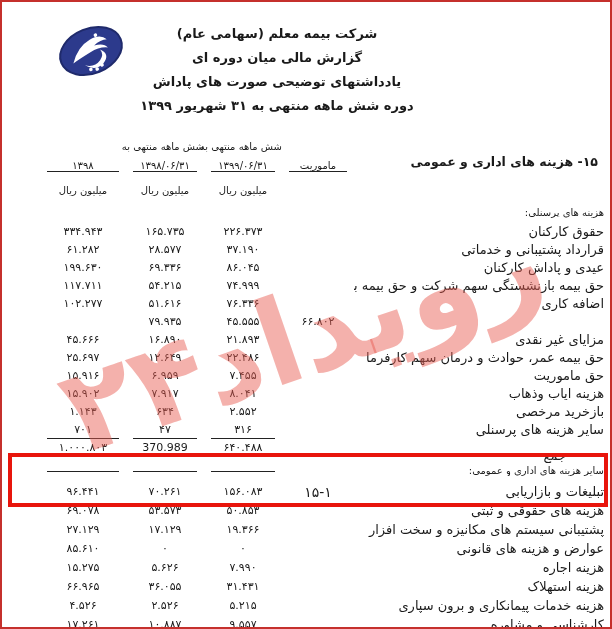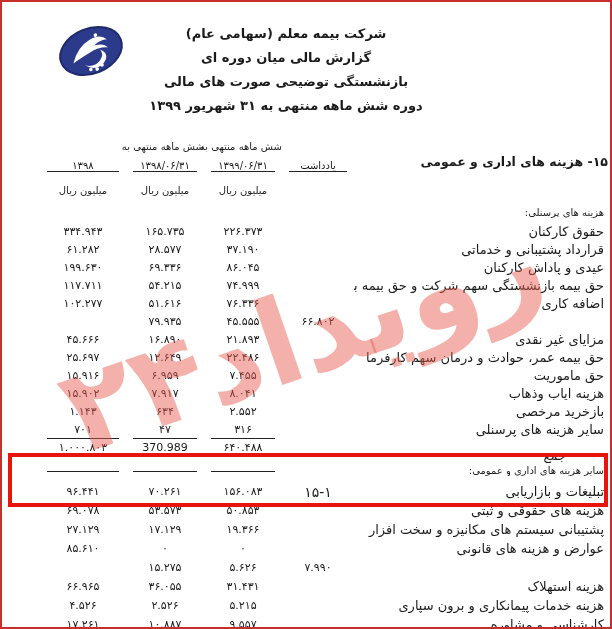--- a/index.html
+++ b/index.html
@@ -10,27 +10,27 @@
     font-family:"DejaVu Sans", sans-serif;
     color:#1a1a1a;
   }
   .page { position:absolute; inset:0; }
 
   
   .logo { position:absolute; left:52px; top:16px; width:74px; height:66px; }
 
   
   .hdr {
-    position:absolute; top:20px; left:89px; width:390px;
+    position:absolute; top:20px; left:80px; width:390px;
     text-align:center; font-weight:bold; font-size:13px; line-height:24px;
   }
 
   
   .sec-title {
-    position:absolute; top:152px; right:2px;
+    position:absolute; top:152px; right:12px;
     font-weight:bold; font-size:12.5px; white-space:nowrap;
   }
 
   
   .tbl { position:absolute; top:136px; left:0; width:612px; direction:rtl; }
   .trow {
     display:grid; grid-template-columns:250px 72px 78px 78px 86px;
     direction:rtl; padding-right:10px; align-items:center;
   }
   .h16 { height:16px; } .h24 { height:24px; } .h20 { height:20px; }
@@ -75,40 +75,40 @@
         <circle cx="36" cy="52" r="1.8" fill="#ffffff"></circle>
         <circle cx="42" cy="50" r="1.8" fill="#ffffff"></circle>
         <circle cx="47" cy="20" r="1.8" fill="#ffffff"></circle>
       </g>
     </svg>
   </div>
 
   <div class="hdr">
     <div>شرکت بیمه معلم (سهامی عام)</div>
     <div>گزارش مالی میان دوره ای</div>
-    <div>بازنشستگی توضیحی صورت های مالی</div>
+    <div>یادداشتهای توضیحی صورت های پاداش</div>
     <div>دوره شش ماهه منتهی به ۳۱ شهریور ۱۳۹۹</div>
   </div>
 
   <div class="sec-title">۱۵- هزینه های اداری و عمومی</div>
 
   <div class="tbl">
 
     <div class="trow h16">
       <div></div>
         <div></div>
       <div class="num small">شش ماهه منتهی به</div>
       <div class="num small">شش ماهه منتهی به</div>
       <div></div>
     </div>
 
     <div class="trow h24">
       <div></div>
       <div class="num small">
-          <div class="uline">یادداشت</div>
+          <div class="uline">ماموریت</div>
         </div>
       <div class="num small">
           <div class="uline">۱۳۹۹/۰۶/۳۱</div>
         </div>
       <div class="num small">
           <div class="uline">۱۳۹۸/۰۶/۳۱</div>
         </div>
       <div class="num small">
           <div class="uline">۱۳۹۸</div>
         </div>
@@ -258,20 +258,21 @@
       <div class="num">۲۷.۱۲۹</div>
     </div>
     <div class="trow h19">
       <div class="lab">عوارض و هزینه های قانونی</div>
         <div></div>
       <div class="num">۰</div>
       <div class="num">۰</div>
       <div class="num">۸۵.۶۱۰</div>
     </div>
     <div class="trow h19">
+      <div class="lab">هزینه اجاره</div>
         <div></div>
       <div class="num">۷.۹۹۰</div>
       <div class="num">۵.۶۲۶</div>
       <div class="num">۱۵.۲۷۵</div>
     </div>
     <div class="trow h19">
       <div class="lab">هزینه استهلاک</div>
         <div></div>
       <div class="num">۳۱.۴۳۱</div>
       <div class="num">۳۶.۰۵۵</div>

